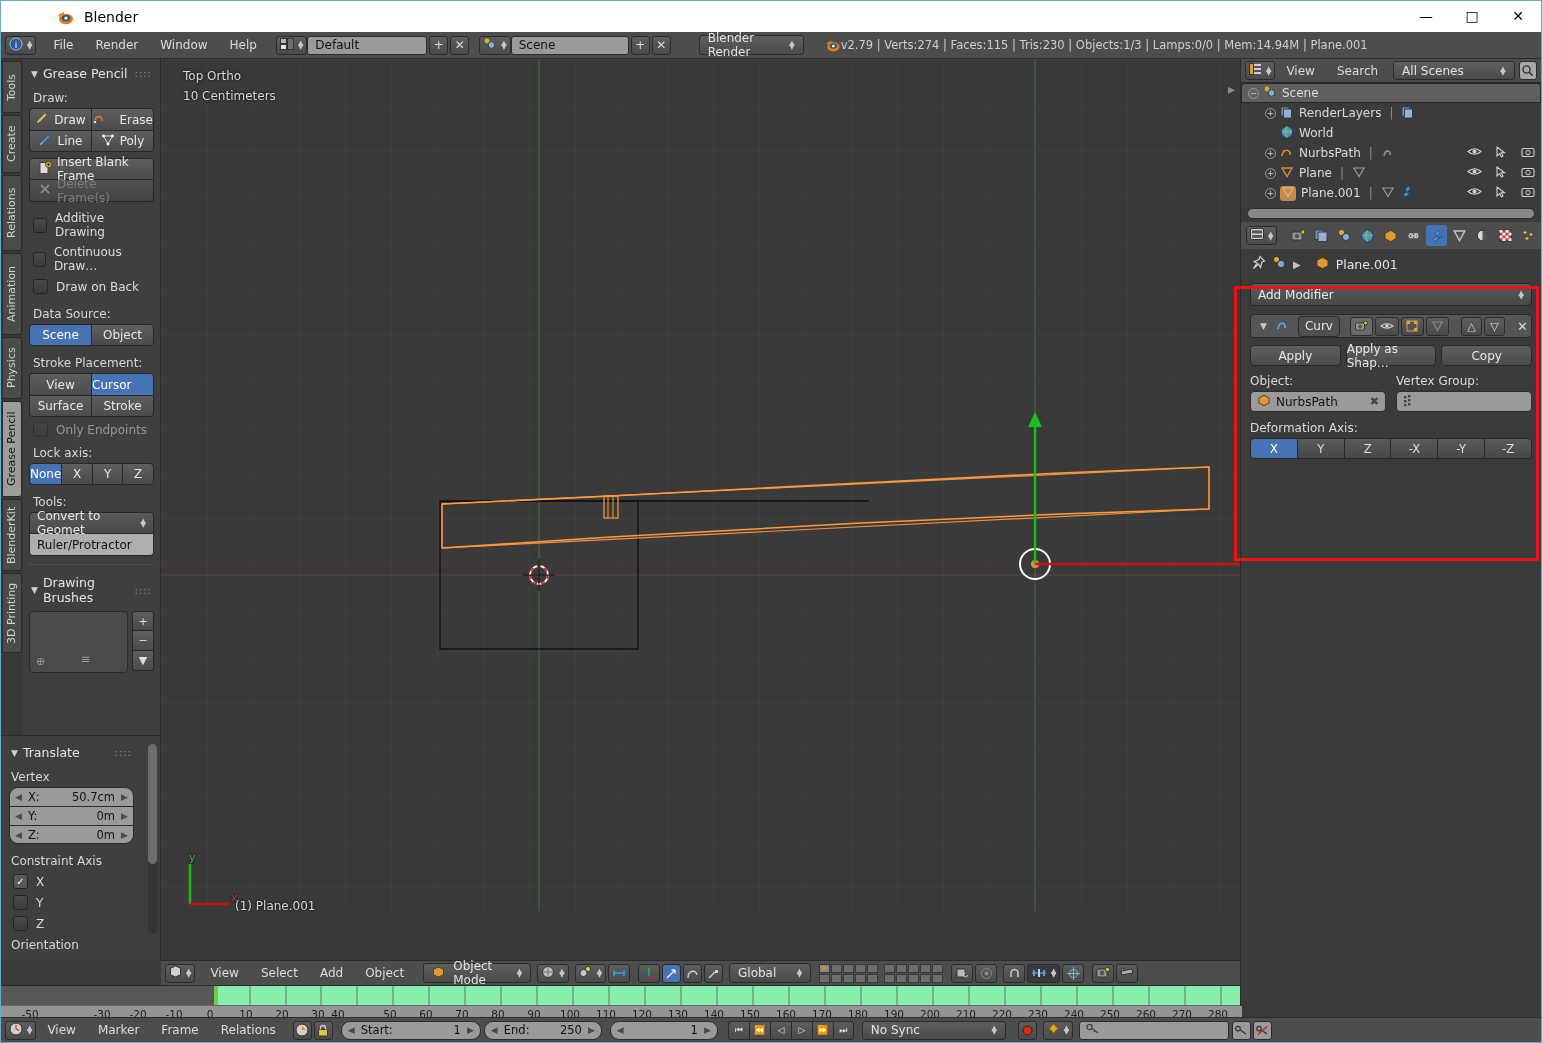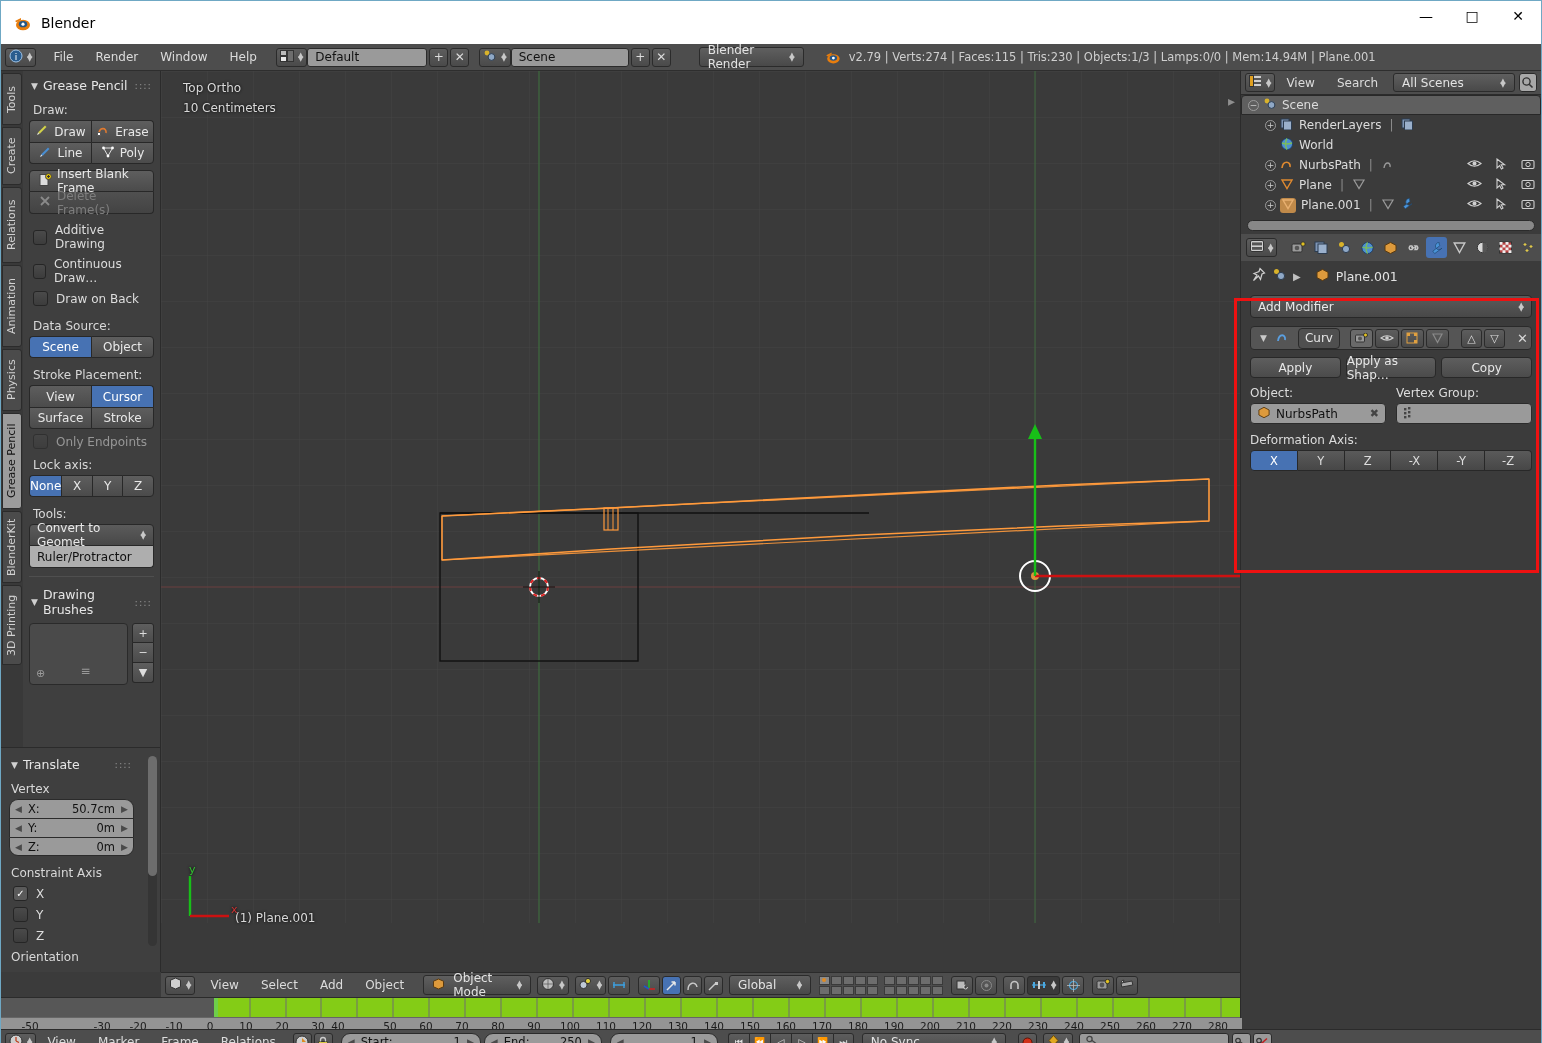--- a/index.html
+++ b/index.html
@@ -4,22 +4,22 @@
 <style>
   * { box-sizing: border-box; margin:0; padding:0; }
   body {
     width:1542px; height:1043px; overflow:hidden;
     font-family:"DejaVu Sans", sans-serif;
     font-size:12px; color:#e3e3e3;
     background:#3d3d3d;
   }
   
   #window-titlebar{
-    height:44px; background:#ffffff; border:1px solid #6fa8c4; border-bottom:none;
-    display:flex; align-items:center; position:relative;
+    height:32px; background:#ffffff; border:1px solid #6fa8c4; border-bottom:none;
+    display:flex; align-items:center; position:relative;padding-left:43px;
   }
   #window-titlebar .wt-icon{ margin-left:12px; width:18px; height:18px; position:relative;}
   #window-titlebar .wt-title{ color:#000; font-size:14px; margin-left:10px;}
   .wbtns{ position:absolute; right:0; top:0; height:30px; display:flex;}
   .wbtn{ width:46px; height:30px; display:flex; align-items:center; justify-content:center;
          color:#000; font-size:14px; cursor:default;}
 
   
   #blender{ position:relative; width:1542px; height:1011px; background:#3b3b3b;
             border:1px solid #6fa8c4; border-top:none; overflow:hidden;}
@@ -33,21 +33,21 @@
   .menu-item{ padding:0 11px; height:20px; line-height:20px; color:#dcdcdc; font-size:12px;}
   .updown{ display:inline-flex; flex-direction:column; line-height:4px; font-size:7px; color:#c8c8c8; margin-left:2px;}
   .field{ height:19px; background:#9a9a9a; border:1px solid #2b2b2b; border-radius:3px;
           color:#121212; font-size:12px; display:flex; align-items:center; padding:0 7px;}
   .sq-btn{ width:19px; height:19px; background:linear-gradient(#5d5d5d,#4a4a4a);
            border:1px solid #2b2b2b; border-radius:3px; display:flex; align-items:center;
            justify-content:center; font-size:12px; color:#ddd;}
   .drop-btn{ height:20px; background:linear-gradient(#5f5f5f,#494949); border:1px solid #2b2b2b;
            border-radius:3px; display:flex; align-items:center; padding:0 8px; gap:8px;
            font-size:12px; color:#e3e3e3;}
-  #statusline{ color:#cfcfcf; font-size:11.5px; margin-left:8px; white-space:nowrap;}
+  #statusline{ color:#cfcfcf; font-size:11.5px; margin-left:0; white-space:nowrap;}
 
   
   #main{ position:absolute; top:27px; left:0; right:0; bottom:0;}
 
   
   #toolshelf{ position:absolute; left:0; top:0; width:160px; bottom:82px; background:#3f3f3f;
               border-right:1px solid #2b2b2b;}
   #tooltabs{ position:absolute; left:0; top:0; width:22px; bottom:0; background:#393939;}
   .vtab{ width:20px; margin:2px 0 0 1px; background:#4b4b4b; border:1px solid #2b2b2b;
       border-radius:3px 0 0 3px; writing-mode:vertical-rl; transform:rotate(180deg);
@@ -65,21 +65,21 @@
   .btn.disabled{ color:#7e7e7e; background:linear-gradient(#505050,#434343);}
   .btn.blue{ background:#4772b3; color:#fff;}
   .row2{ display:flex; }
   .row2 .btn{ flex:1;}
   .grp .btn{ border-radius:0; border-right-width:0;}
   .grp .btn:first-child{ border-radius:4px 0 0 4px;}
   .grp .btn:last-child{ border-radius:0 4px 4px 0; border-right-width:1px;}
   .grpv{ }
   .grpv .row2:first-child .btn{ border-bottom-width:0;}
   .grpv .row2:first-child .btn:first-child{ border-radius:4px 0 0 0;}
-  .grpv .row2:first-child .btn:last-child{ border-radius:0 4px 0 0;}
+  .grpv .row2:first-child .btn:last-child{ border-radius:0 4px 0 0;justify-content:space-between;}
   .grpv .row2:last-child .btn:first-child{ border-radius:0 0 0 4px;text-align:center;}
   .grpv .row2:last-child .btn:last-child{ border-radius:0 0 4px 0;}
   .cbrow{ display:flex; align-items:center; gap:8px; padding:3px 4px; font-size:12px; color:#ddd;}
   .cbox{ width:15px; height:15px; border-radius:3px; background:linear-gradient(#4a4a4a,#3c3c3c);
          border:1px solid #252525; display:flex; align-items:center; justify-content:center;
          font-size:10px; color:#fff;}
   .cbox.checked{ background:#5a5a5a;}
   .sel{ height:22px; background:linear-gradient(#5b5b5b,#484848); border:1px solid #282828;
         border-radius:4px 4px 0 0; display:flex; align-items:center; padding:0 7px;
         font-size:12px; color:#e8e8e8;}
@@ -147,21 +147,21 @@
              align-items:center; justify-content:center; font-size:12px; color:#e8e8e8;}
   .lfield{ height:21px; background:#9a9a9a; border:1px solid #2b2b2b; border-radius:4px;
            display:flex; align-items:center; padding:0 6px; gap:5px; font-size:12px; color:#111;}
   .axisbtn{ flex:1; height:21px; background:linear-gradient(#5a5a5a,#474747);
             border:1px solid #282828; display:flex; align-items:center;
             justify-content:center; font-size:11.5px; color:#ddd;}
   .axisbtn.act{ background:#4772b3; color:#fff;}
 
   
   #timeline{ position:absolute; left:0; right:0; bottom:0; height:57px;}
-  #tl-strip{ position:absolute; left:0; right:301px; top:0; height:36px; background:#84cc16;
+  #tl-strip{ position:absolute; left:0; right:301px; top:0; height:36px; background:#86efac;
              border-top:1px solid #2b2b2b;}
   #tl-ruler{ position:absolute; left:0; right:0; bottom:0; height:16px; background:#949494;
              border-top:1px solid #666; color:#1c1c1c; font-size:10.5px;}
   #tl-footer{ position:absolute; left:0; right:0; bottom:0; height:25px; background:#4d4d4d;
               display:flex; align-items:center; padding:0 4px; border-top:1px solid #2b2b2b;}
   .tlfield{ height:19px; background:#9a9a9a; border:1px solid #2b2b2b; border-radius:9px;
             display:flex; align-items:center; padding:0 6px; font-size:11.5px; color:#111;}
   .tbtn{ width:21px; height:19px; background:linear-gradient(#5d5d5d,#4a4a4a);
          border:1px solid #2b2b2b; display:flex; align-items:center; justify-content:center;
          font-size:9px; color:#e0e0e0;}

